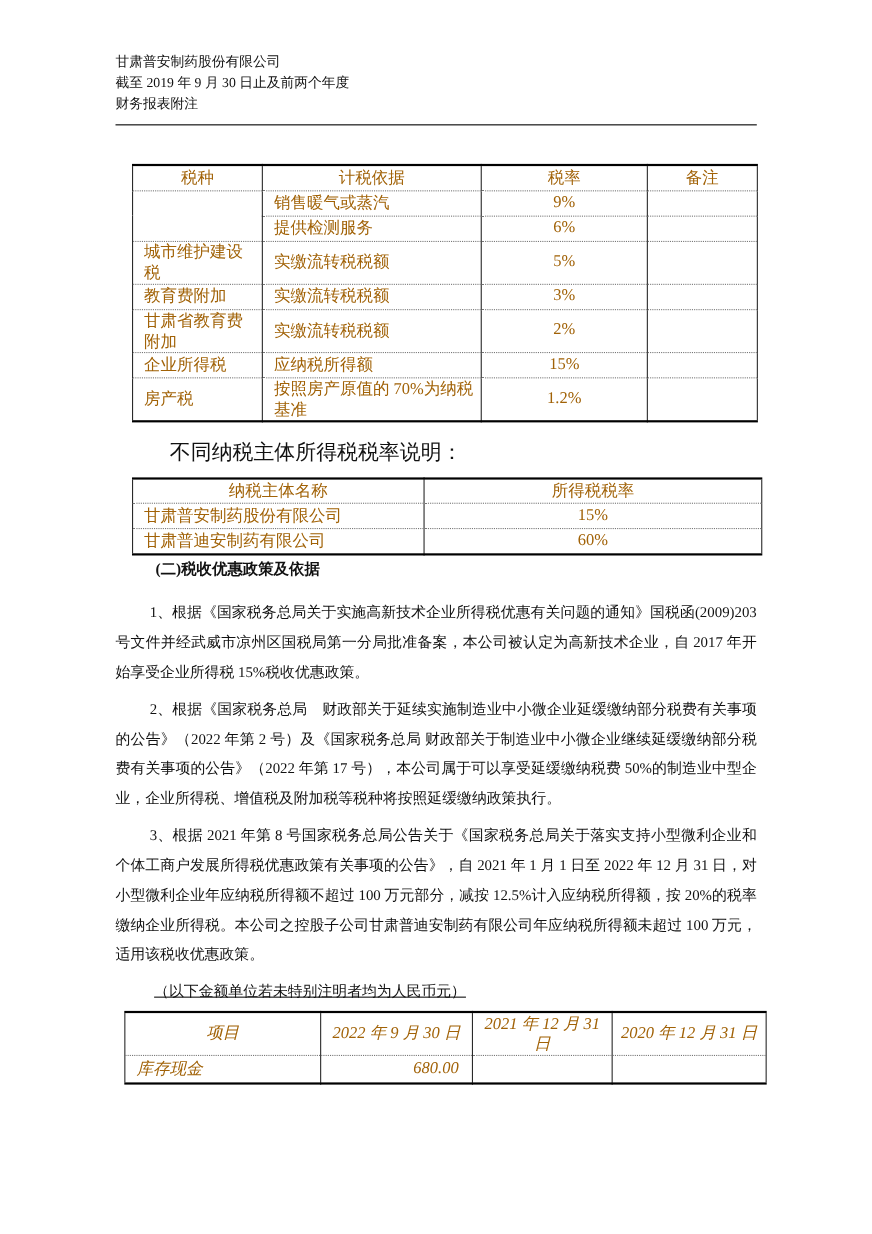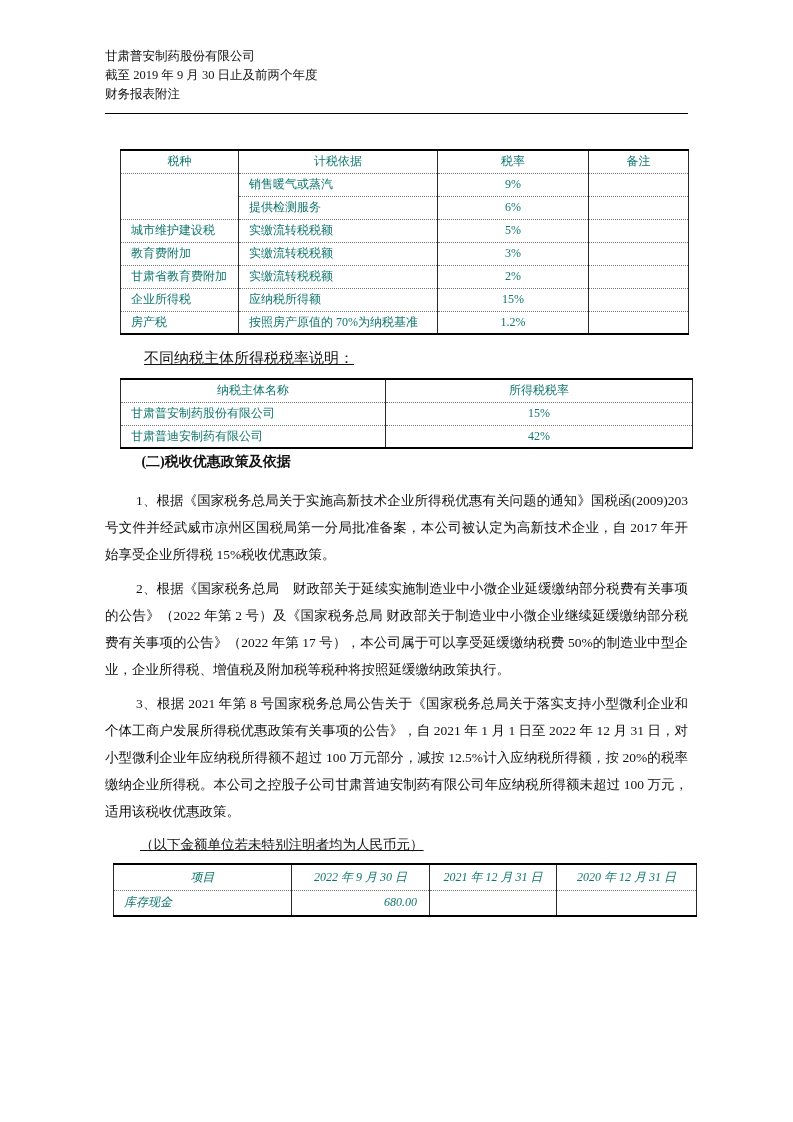--- a/index.html
+++ b/index.html
@@ -17,21 +17,21 @@
 
   
   .doc-header { font-size: 12.5px; line-height: 19px; color:#111; }
   .header-rule {
     border: none;
     border-top: 1.6px solid #000;
     margin: 9px 0 0 0;
   }
 
   
-  table { border-collapse: collapse; table-layout: fixed; font-size: 12px; color:#0f766e; }
+  table { border-collapse: collapse; table-layout: fixed; font-size: 15px; color:#a16207; }
   th { font-weight: normal; }
   th, td { vertical-align: middle; padding: 0 6px; box-sizing: border-box; }
 
   .ruled {
     border-top: 2px solid #000;
     border-bottom: 2px solid #000;
   }
   .ruled th, .ruled td {
     border-left: 1px solid #2a2a2a;
     border-right: 1px solid #2a2a2a;
@@ -48,24 +48,23 @@
 
   
   .tax-table { width: 568px; margin: 35px 0 0 15px; }
   
   .entity-table { width: 572px; margin: 10px 0 0 15px; }
   
   .cash-table { width: 583px; margin: 9px 0 0 8px; }
   .cash-table th, .cash-table td { height: 26px; font-style: italic; }
 
   .note-line {
-    font-size: 15px;
+    font-size: 19px;
     margin: 14px 0 0 0;
     text-indent: 2.6em;
-    text-decoration: underline;
   }
 
   .sec-heading {
     font-weight: bold;
     font-size: 14px;
     margin: 4px 0 0 0;
     text-indent: 2.6em;
   }
   .para {
     font-size: 13.5px;
@@ -191,21 +190,21 @@
           <th class="cell-center">所得税税率</th>
         </tr>
       </thead>
       <tbody>
         <tr>
           <td class="cell-left">甘肃普安制药股份有限公司</td>
           <td class="cell-center">15%</td>
         </tr>
         <tr>
           <td class="cell-left">甘肃普迪安制药有限公司</td>
-          <td class="cell-center">42%</td>
+          <td class="cell-center">60%</td>
         </tr>
       </tbody>
     </table>
 
     <div class="sec-heading">(二)税收优惠政策及依据</div>
 
     <p class="para first">1、根据《国家税务总局关于实施高新技术企业所得税优惠有关问题的通知》国税函(2009)203 号文件并经武威市凉州区国税局第一分局批准备案，本公司被认定为高新技术企业，自 2017 年开始享受企业所得税 15%税收优惠政策。</p>
     <p class="para">2、根据《国家税务总局　财政部关于延续实施制造业中小微企业延缓缴纳部分税费有关事项的公告》（2022 年第 2 号）及《国家税务总局 财政部关于制造业中小微企业继续延缓缴纳部分税费有关事项的公告》（2022 年第 17 号），本公司属于可以享受延缓缴纳税费 50%的制造业中型企业，企业所得税、增值税及附加税等税种将按照延缓缴纳政策执行。</p>
     <p class="para">3、根据 2021 年第 8 号国家税务总局公告关于《国家税务总局关于落实支持小型微利企业和个体工商户发展所得税优惠政策有关事项的公告》，自 2021 年 1 月 1 日至 2022 年 12 月 31 日，对小型微利企业年应纳税所得额不超过 100 万元部分，减按 12.5%计入应纳税所得额，按 20%的税率缴纳企业所得税。本公司之控股子公司甘肃普迪安制药有限公司年应纳税所得额未超过 100 万元，适用该税收优惠政策。</p>
 

